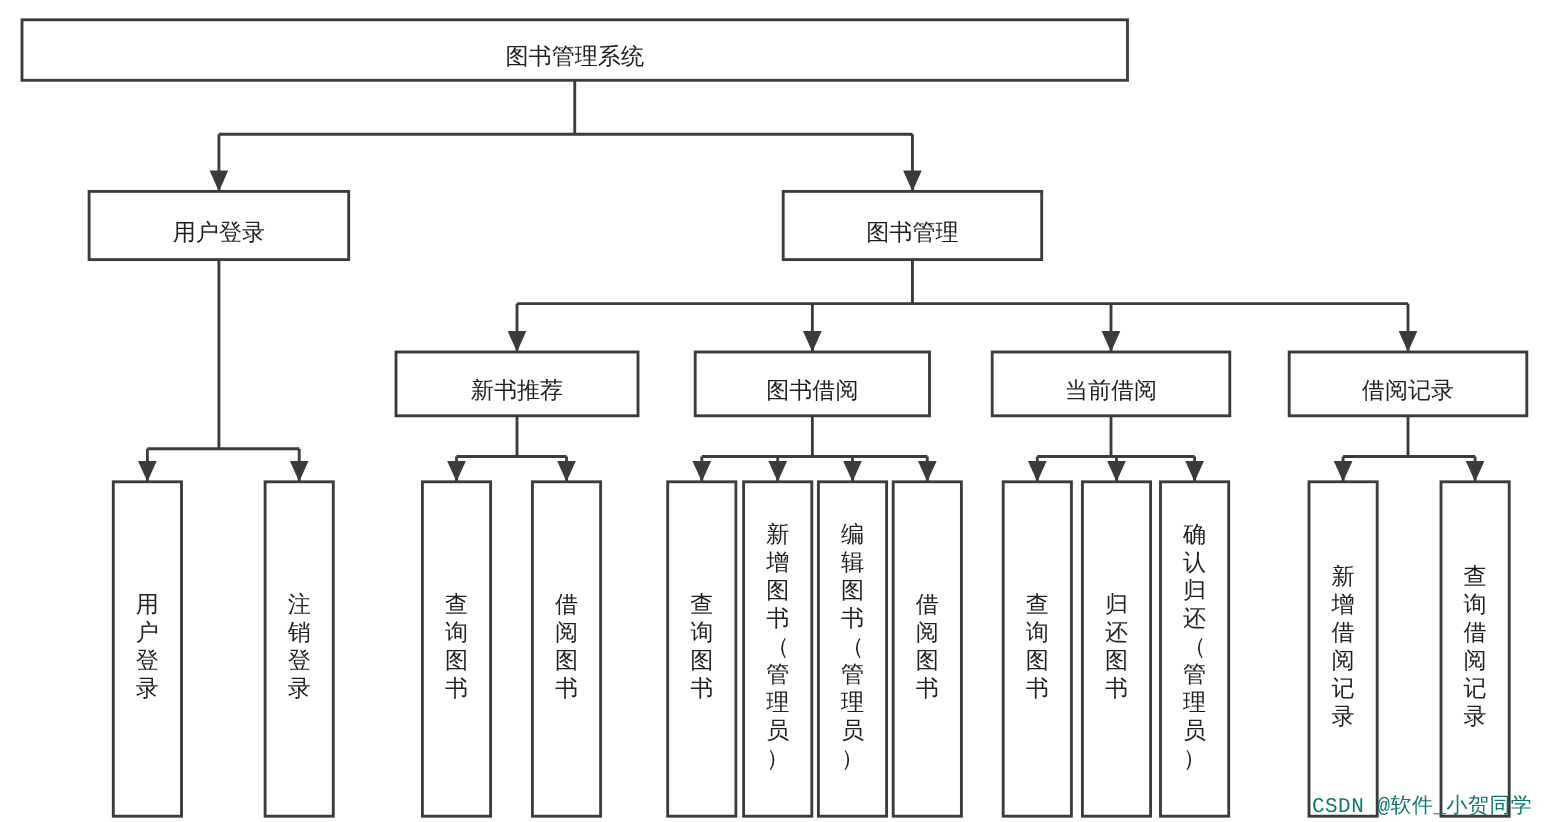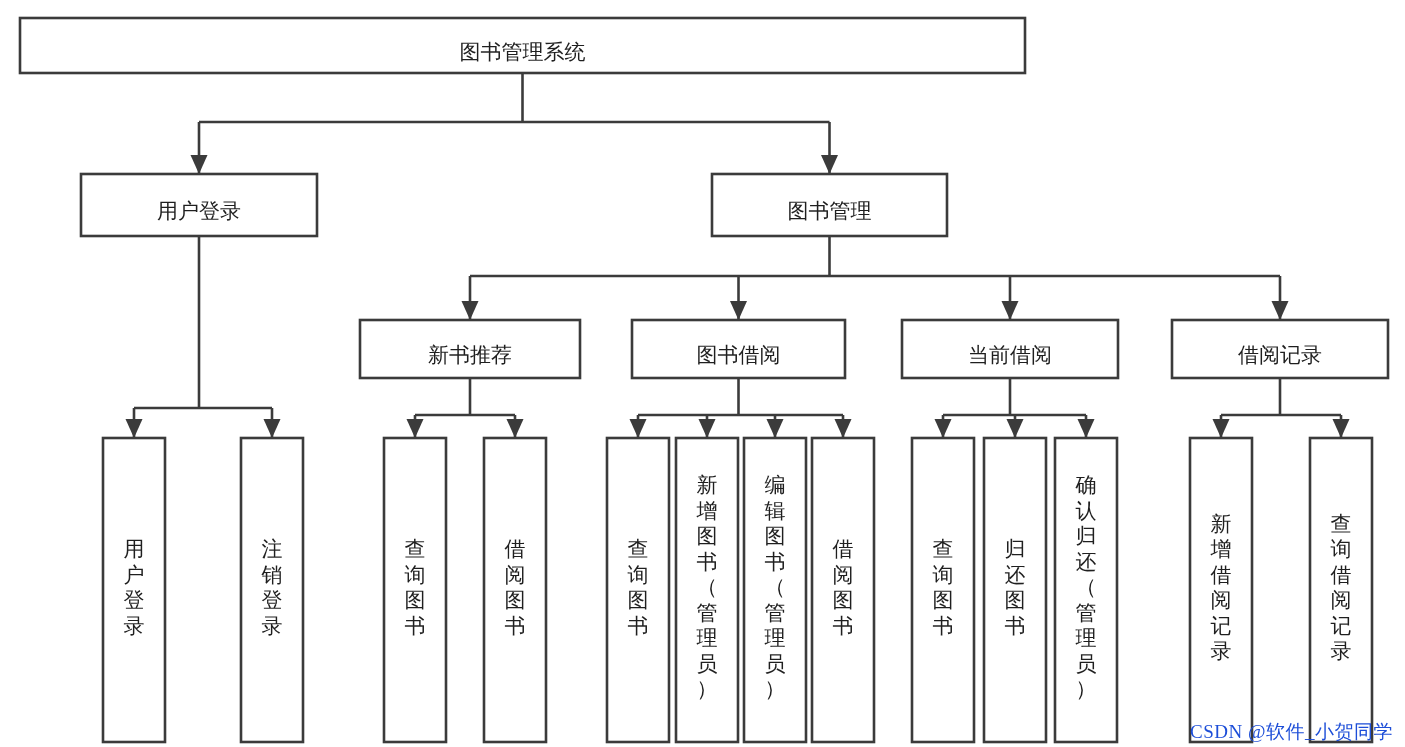--- a/index.html
+++ b/index.html
@@ -51,23 +51,23 @@
   .node-label-vert {
     font-family: "Liberation Sans", "DejaVu Sans", sans-serif;
     fill: #1f1f1f;
     font-size: 21px;
     text-anchor: middle;
   }
   .watermark {
     position: absolute;
     right: 12px;
     bottom: 6px;
-    font-family: Liberation Serif, serif;
+    font-family: Liberation Mono, monospace;
     font-size: 19px;
-    color: #1d4ed8;
+    color: #0f766e;
     white-space: nowrap;
     letter-spacing: 0.5px;
     pointer-events: none;
   }
 </style>
 </head>
 <body>
 
 <div id="diagram-root">
   <svg class="flowchart" id="flow-svg" viewBox="0 0 1405 747">

